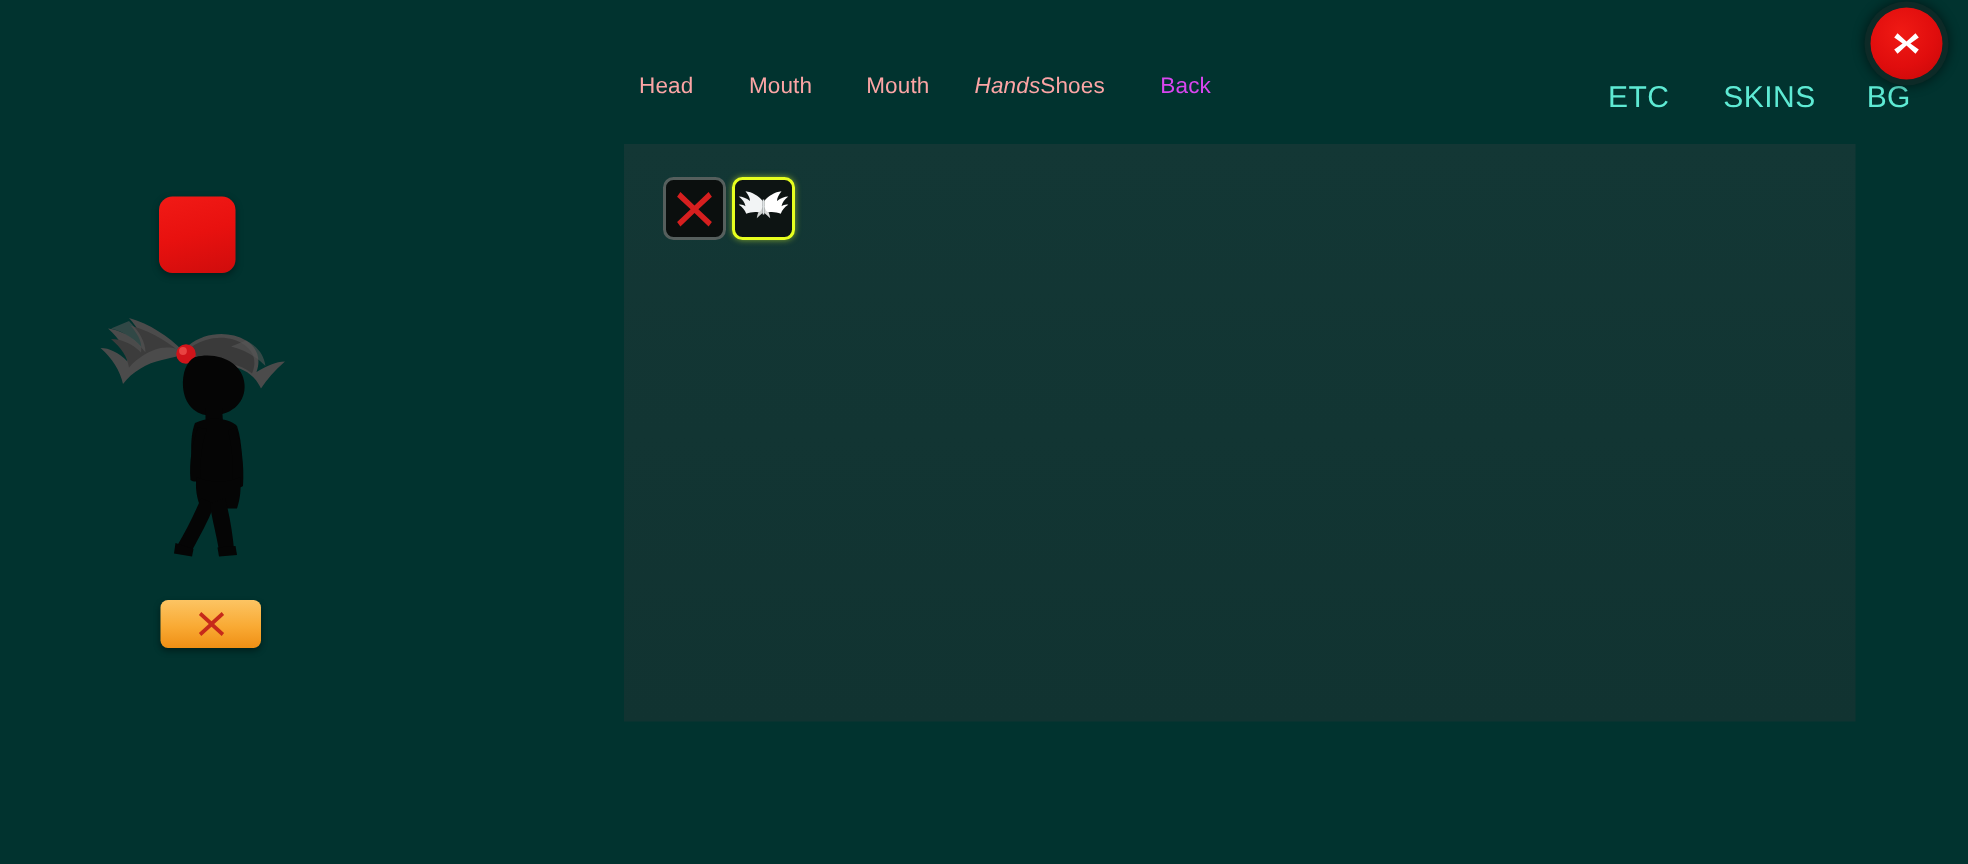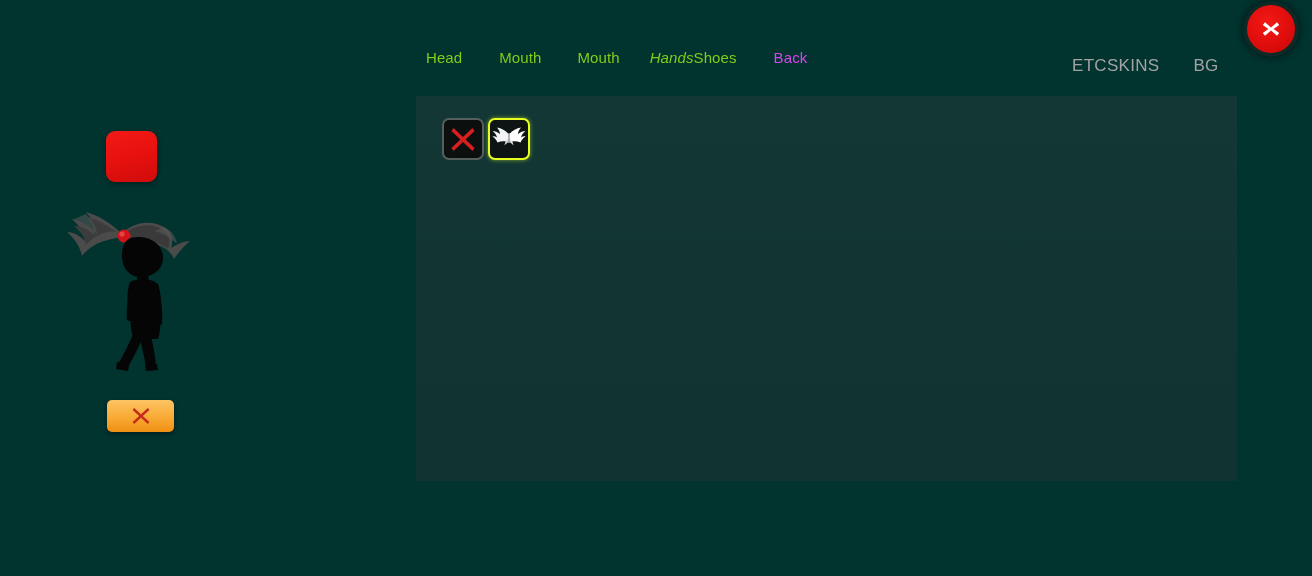--- a/index.html
+++ b/index.html
@@ -20,21 +20,21 @@
   .top-nav {
     position: absolute;
     left: 416px;
     top: 44px;
     width: 400px;
     height: 26px;
     display: flex;
     align-items: center;
   }
   .nav-item {
-    color: #84cc16;
+    color: #fca5a5;
     font-size: 15px;
     letter-spacing: 0.1px;
     white-space: nowrap;
     cursor: pointer;
     line-height: 1;
   }
   .nav-item.head  { margin-left: 10px; }
   .nav-item.eyes  { margin-left: 37px; }
   .nav-item.mouth { margin-left: 36px; }
   .nav-item.hands { margin-left: 30px; font-style: italic; }
@@ -44,26 +44,26 @@
   
   .right-nav {
     position: absolute;
     left: 1050px;
     top: 54px;
     height: 22px;
     display: flex;
     align-items: center;
   }
   .right-nav .nav-item {
-    font-size: 17px;
-    color: #a3a3a3;
+    font-size: 20px;
+    color: #5eead4;
     letter-spacing: 0.3px;
   }
   .right-nav .etc   { margin-left: 22px; }
-  .right-nav .skins { }
+  .right-nav .skins { margin-left: 36px; }
   .right-nav .bg    { margin-left: 34px; }
 
   
   .close-btn {
     position: absolute;
     left: 1247px;
     top: 5px;
     width: 48px;
     height: 48px;
     border-radius: 50%;

